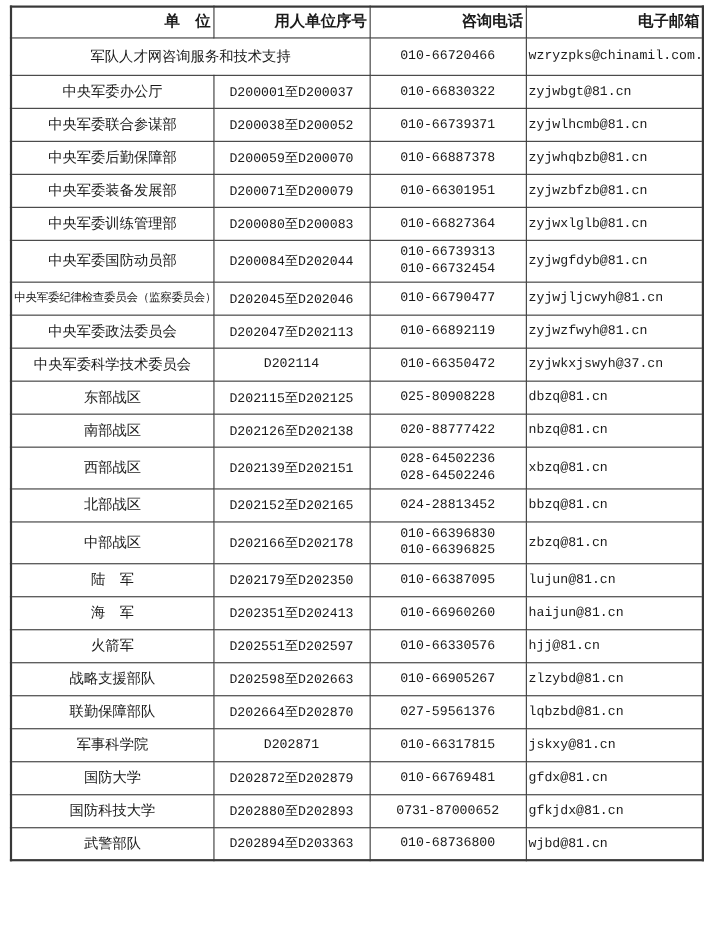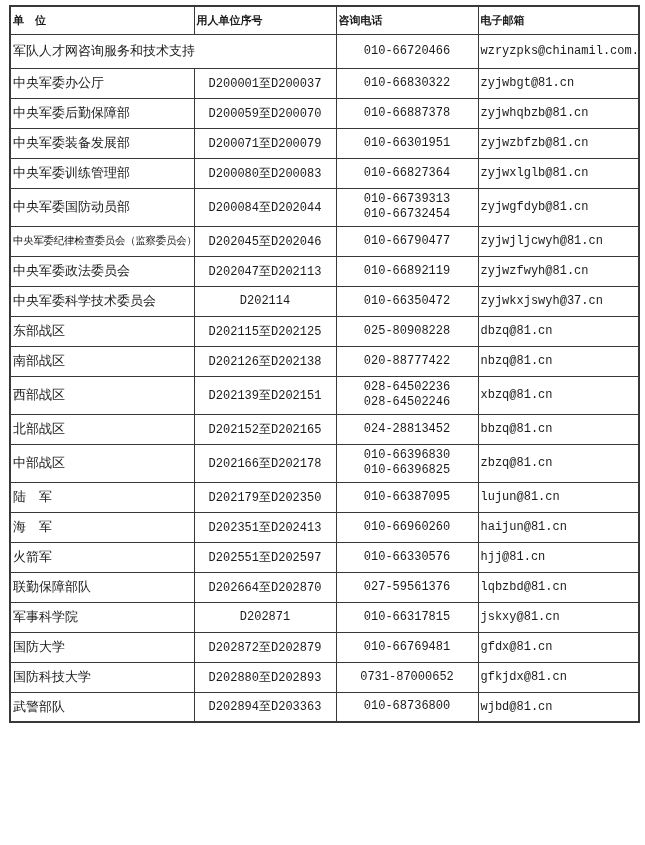--- a/index.html
+++ b/index.html
@@ -36,26 +36,27 @@
     overflow: hidden;
     white-space: nowrap;
   }
   thead tr { height: 28px; }
   tbody tr { height: 30px; }
   tbody tr.first-row { height: 34px; }
   tbody tr.tall-row  { height: 38px; }
   th {
     font-family: "Liberation Serif", serif;
     font-weight: bold;
-    font-size: 11px;
-    text-align: left;
+    font-size: 14px;
+    text-align: right;
   }
   td.unit-cell {
     font-family: "Liberation Serif", serif;
     font-size: 13px;
+    text-align: center;
   }
   td.unit-cell.small-unit {
     font-size: 10.5px;
     letter-spacing: -0.3px;
   }
   td.serial-cell, td.phone-cell {
     font-family: Liberation Mono, monospace;
     font-size: 12px;
     text-align: center;
   }
@@ -98,20 +99,28 @@
         </tr>
         <tr>
           <td class="unit-cell">中央军委办公厅</td>
           <td class="serial-cell">D200001至D200037</td>
           <td class="phone-cell">
             <div class="phone-line">010-66830322</div>
           </td>
           <td class="email-cell">zyjwbgt@81.cn</td>
         </tr>
         <tr>
+          <td class="unit-cell">中央军委联合参谋部</td>
+          <td class="serial-cell">D200038至D200052</td>
+          <td class="phone-cell">
+            <div class="phone-line">010-66739371</div>
+          </td>
+          <td class="email-cell">zyjwlhcmb@81.cn</td>
+        </tr>
+        <tr>
           <td class="unit-cell">中央军委后勤保障部</td>
           <td class="serial-cell">D200059至D200070</td>
           <td class="phone-cell">
             <div class="phone-line">010-66887378</div>
           </td>
           <td class="email-cell">zyjwhqbzb@81.cn</td>
         </tr>
         <tr>
           <td class="unit-cell">中央军委装备发展部</td>
           <td class="serial-cell">D200071至D200079</td>
@@ -219,20 +228,28 @@
           </td>
           <td class="email-cell">haijun@81.cn</td>
         </tr>
         <tr>
           <td class="unit-cell">火箭军</td>
           <td class="serial-cell">D202551至D202597</td>
           <td class="phone-cell">
             <div class="phone-line">010-66330576</div>
           </td>
           <td class="email-cell">hjj@81.cn</td>
+        </tr>
+        <tr>
+          <td class="unit-cell">战略支援部队</td>
+          <td class="serial-cell">D202598至D202663</td>
+          <td class="phone-cell">
+            <div class="phone-line">010-66905267</div>
+          </td>
+          <td class="email-cell">zlzybd@81.cn</td>
         </tr>
         <tr>
           <td class="unit-cell">联勤保障部队</td>
           <td class="serial-cell">D202664至D202870</td>
           <td class="phone-cell">
             <div class="phone-line">027-59561376</div>
           </td>
           <td class="email-cell">lqbzbd@81.cn</td>
         </tr>
         <tr>

